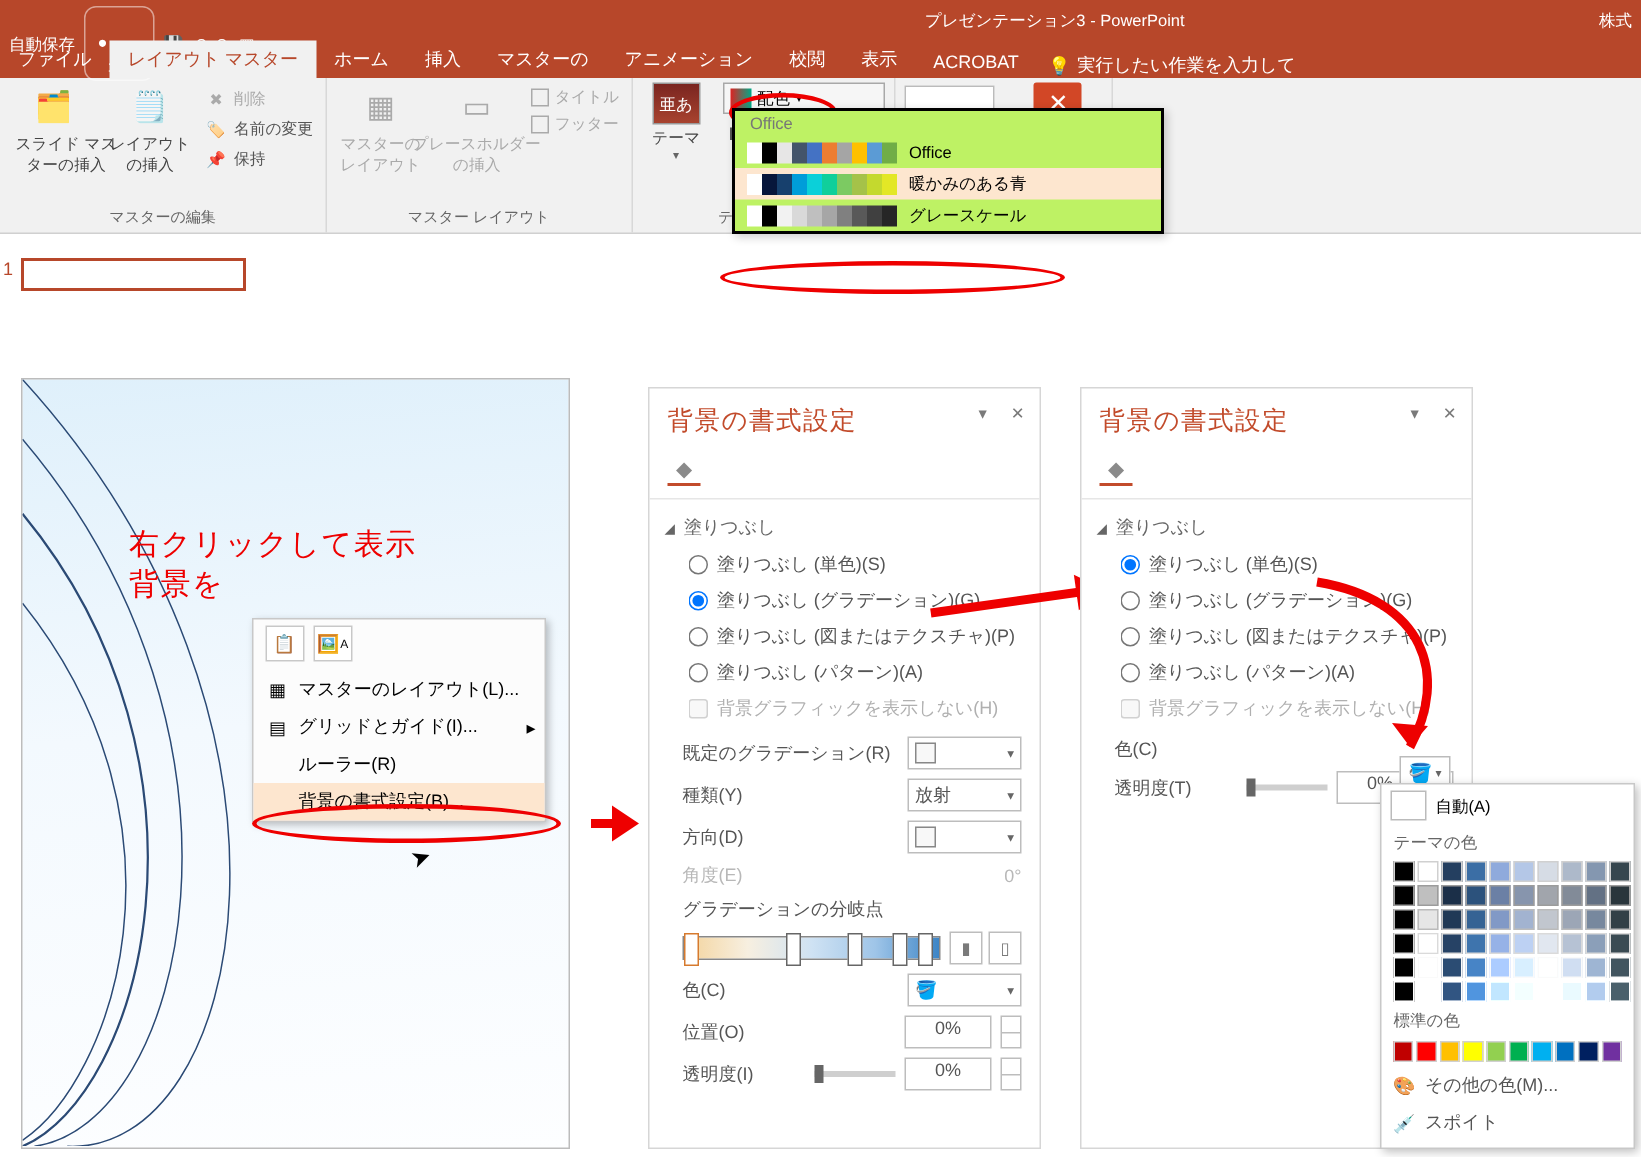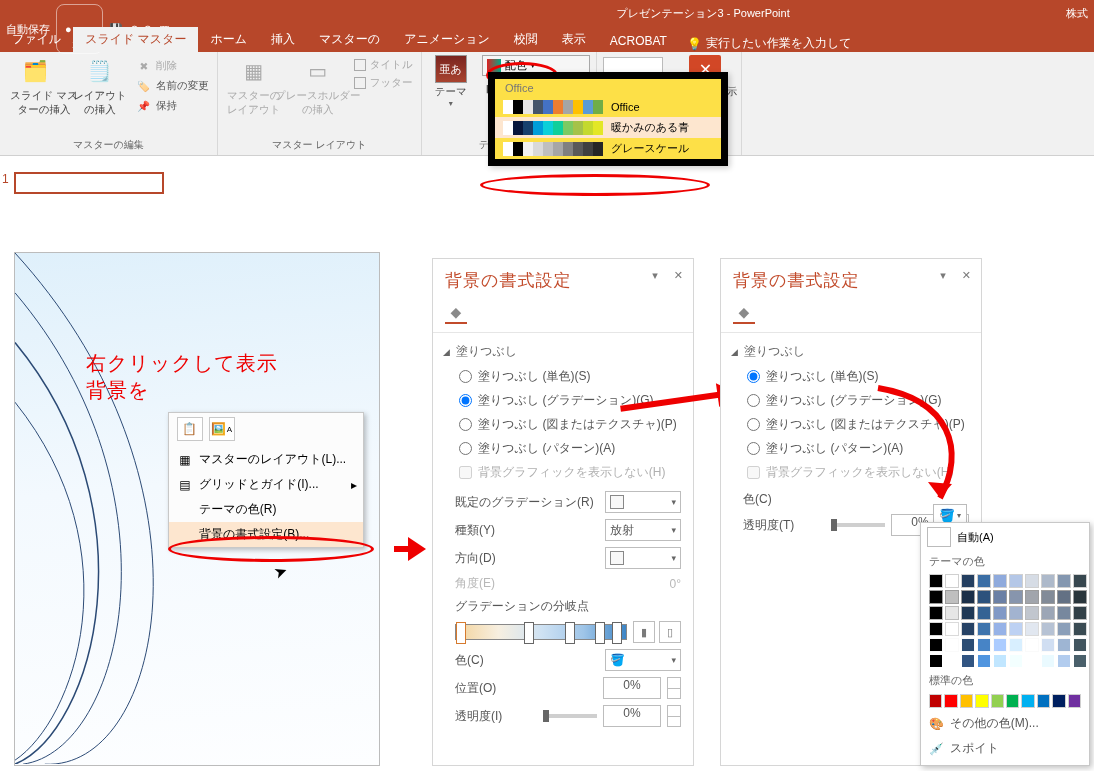--- a/index.html
+++ b/index.html
@@ -27,21 +27,21 @@
 .small-btns { display:flex; flex-direction:column; gap:2px; padding-top:2px; }
 .small-btn { display:flex; align-items:center; gap:4px; font-size:10.5px; color:#555; padding:1px 2px; }
 .small-btn .ico { width:16px; height:16px; display:inline-flex; align-items:center; justify-content:center; }
 .grayed { color:#aaa; }
 .chk { width:12px;height:12px;border:1px solid #aaa;display:inline-block; }
 .theme-btn { display:flex; flex-direction:column; align-items:center; width:46px; text-align:center; }
 .theme-sw { width:32px;height:28px;border:1px solid #999;background:linear-gradient(#7a2520,#a8432f); display:flex; align-items:center; justify-content:center; color:#fff; font-size:11px; }
 .closebtn { width:32px;height:28px;background:#d24726;color:#fff;display:flex;align-items:center;justify-content:center;font-size:16px;border-radius:2px; }
 
 
-.colors-dd { position:absolute; left:488px; top:72px; width:240px; background:#fde047; border:7px solid #000000; box-shadow:2px 2px 6px rgba(0,0,0,.2); z-index:10; }
+.colors-dd { position:absolute; left:488px; top:72px; width:288px; background:#bef264; border:2px solid #000000; box-shadow:2px 2px 6px rgba(0,0,0,.2); z-index:10; }
 .colors-dd .row { display:flex; align-items:center; padding:3px 8px; gap:8px; }
 .colors-dd .row.hover { background:#fde6cf; }
 .palette { display:flex; }
 .palette i { width:10px;height:14px;display:block; }
 .sect { padding:3px 10px; color:#777; }
 .haishoku-btn { display:flex; align-items:center; gap:4px; padding:2px 4px; border:1px solid #a8a8a8; background:#f6f6f6; }
 .haishoku-btn .sw{ width:14px;height:14px;background:linear-gradient(90deg,#d22,#0a8); display:inline-block;}
 .bgstyle-btn { display:flex; align-items:center; gap:4px; padding:2px 4px; font-size:11px; color:#555;}
 
 
@@ -132,21 +132,21 @@
     <span>↷</span>
     <span>▥</span>
     <span style="font-size:9px;">▾</span>
   </div>
   <div class="doc-title">プレゼンテーション3 - PowerPoint</div>
   <div class="right">株式</div>
 </div>
 
 <div class="tabs">
   <div class="tab">ファイル</div>
-  <div class="tab active">スライド マスター</div>
+  <div class="tab active">レイアウト マスター</div>
   <div class="tab">ホーム</div>
   <div class="tab">挿入</div>
   <div class="tab">マスターの</div>
   <div class="tab">アニメーション</div>
   <div class="tab">校閲</div>
   <div class="tab">表示</div>
   <div class="tab">ACROBAT</div>
   <div class="tell-me">
     <span class="bulb">💡</span>
     <span>実行したい作業を入力して</span>
@@ -337,21 +337,21 @@
         <span class="ico">▦</span>
         <span>マスターのレイアウト(L)...</span>
       </div>
       <div class="item">
         <span class="ico">▤</span>
         <span>グリッドとガイド(I)...</span>
         <span class="arr">▸</span>
       </div>
       <div class="item">
         <span class="ico"></span>
-        <span>テーマの色(R)</span>
+        <span>ルーラー(R)</span>
       </div>
       <div class="item hl">
         <span class="ico"></span>
         <span>背景の書式設定(B)...</span>
       </div>
     </div>
 </div>
 <div class="cursor">➤</div>
 <div class="ellipse" style="left:168px; top:536px; width:206px; height:26px;"></div>
 <div class="arrow-red" style="left:394px; top:546px; width:26px;"></div>

